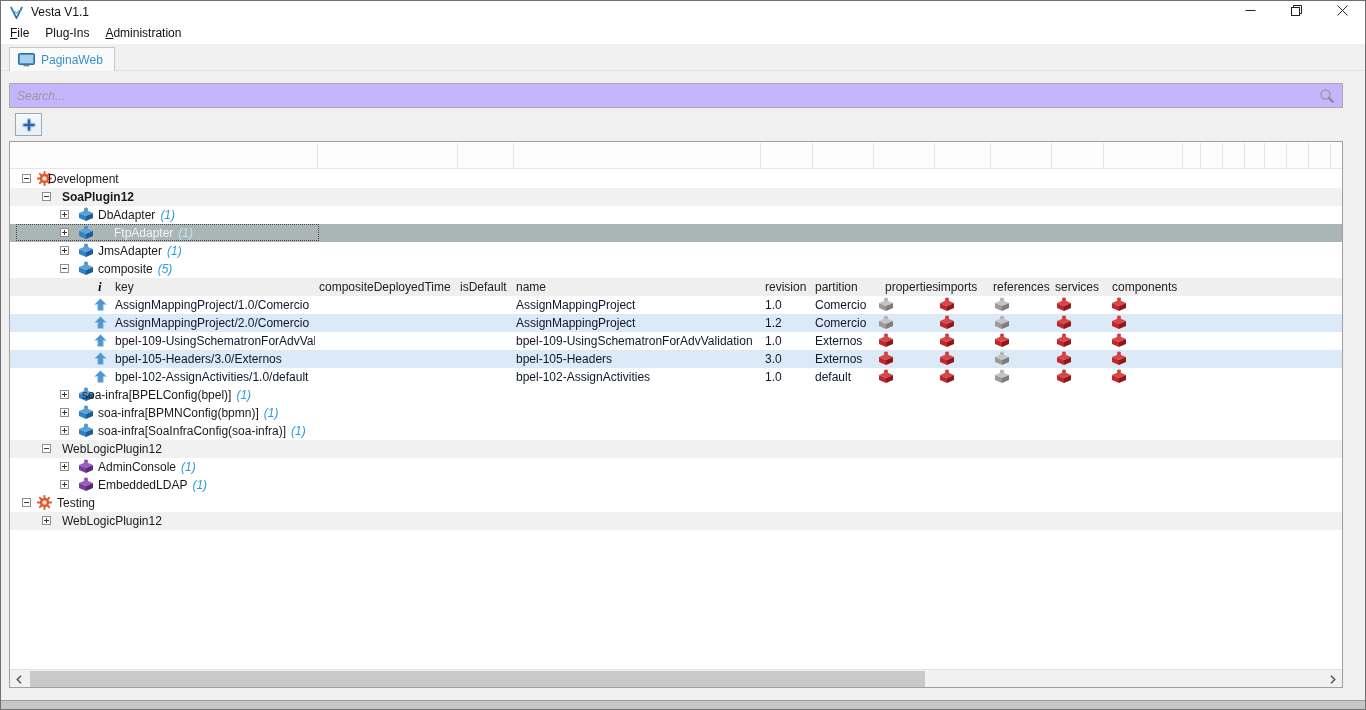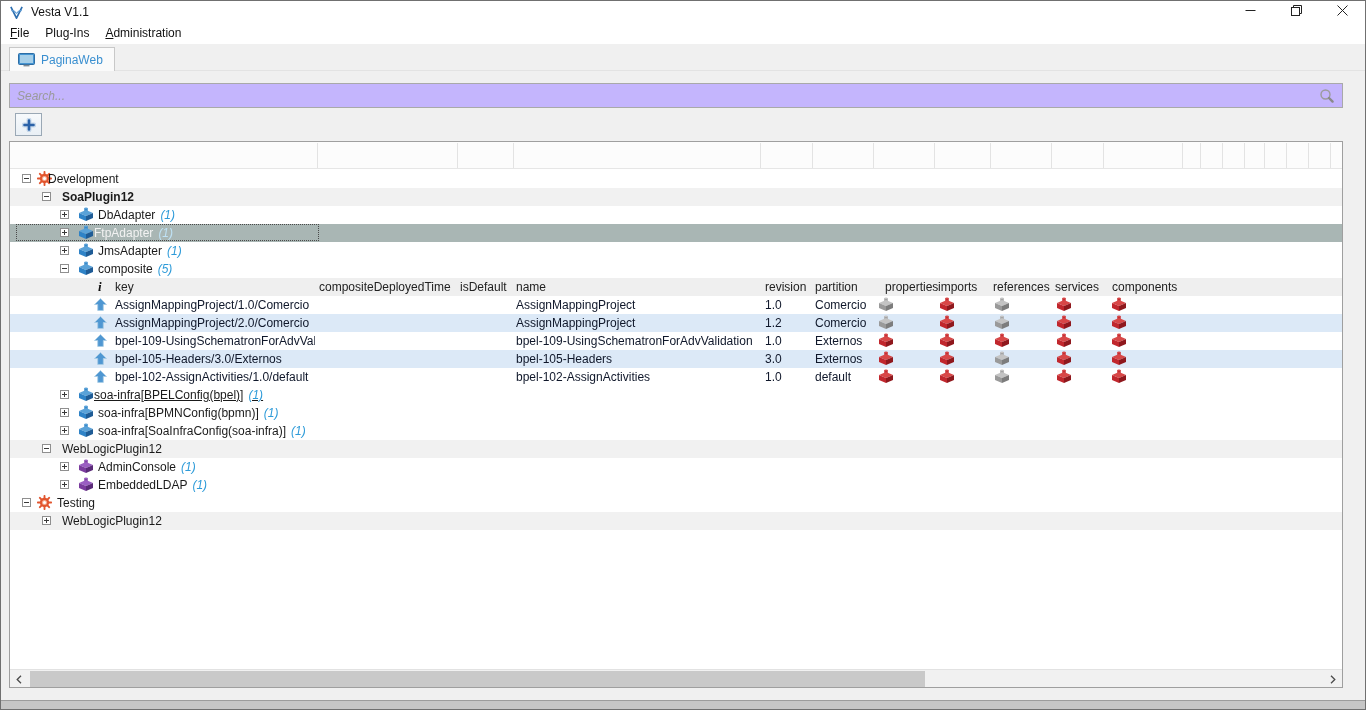--- a/index.html
+++ b/index.html
@@ -223,21 +223,21 @@
     <line x1="2" y1="4.5" x2="7" y2="4.5" stroke="#3a3a3a"></line>
                 <line x1="4.5" y1="2" x2="4.5" y2="7" stroke="#3a3a3a"></line>
               </svg></span>
             <span class="node-icon" style="left: 68px;"><svg width="16" height="15" viewBox="0 0 16 15">
     <rect x="6.3" y="1.2" width="3.4" height="3.4" fill="#2f83c7"></rect>
     <ellipse cx="8" cy="1.4" rx="1.8" ry="0.85" fill="#5aa2d8"></ellipse>
     <polygon points="1,6 8,3 15,6 8,9" fill="#5aa2d8"></polygon>
     <polygon points="1,6 8,9 8,14 1,11" fill="#2f83c7"></polygon>
     <polygon points="15,6 8,9 8,14 15,11" fill="#1f5c96"></polygon>
   </svg></span>
-            <span class="node-text" style="left: 84px;">
+            <span class="node-text" style="left: 104px;">
               <span class="node-label">FtpAdapter</span>
               <span class="node-count">(1)</span>
             </span>
             <span class="focus-rect"></span>
           </div>
           <div class="row">
             <span class="exp" style="left: 50px;"><svg width="9" height="9" viewBox="0 0 9 9">
     <rect x="0.5" y="0.5" width="8" height="8" fill="#fff" stroke="#8f8f8f"></rect>
     <line x1="2" y1="4.5" x2="7" y2="4.5" stroke="#3a3a3a"></line>
                 <line x1="4.5" y1="2" x2="4.5" y2="7" stroke="#3a3a3a"></line>
@@ -511,21 +511,21 @@
     <line x1="2" y1="4.5" x2="7" y2="4.5" stroke="#3a3a3a"></line>
                 <line x1="4.5" y1="2" x2="4.5" y2="7" stroke="#3a3a3a"></line>
               </svg></span>
             <span class="node-icon" style="left: 68px;"><svg width="16" height="15" viewBox="0 0 16 15">
     <rect x="6.3" y="1.2" width="3.4" height="3.4" fill="#2f83c7"></rect>
     <ellipse cx="8" cy="1.4" rx="1.8" ry="0.85" fill="#5aa2d8"></ellipse>
     <polygon points="1,6 8,3 15,6 8,9" fill="#5aa2d8"></polygon>
     <polygon points="1,6 8,9 8,14 1,11" fill="#2f83c7"></polygon>
     <polygon points="15,6 8,9 8,14 15,11" fill="#1f5c96"></polygon>
   </svg></span>
-            <span class="node-text" style="left: 84px; text-decoration: underline;">
+            <span class="node-text" style="left: 72px;">
               <span class="node-label">soa-infra[BPELConfig(bpel)]</span>
               <span class="node-count">(1)</span>
             </span>
           </div>
           <div class="row">
             <span class="exp" style="left: 50px;"><svg width="9" height="9" viewBox="0 0 9 9">
     <rect x="0.5" y="0.5" width="8" height="8" fill="#fff" stroke="#8f8f8f"></rect>
     <line x1="2" y1="4.5" x2="7" y2="4.5" stroke="#3a3a3a"></line>
                 <line x1="4.5" y1="2" x2="4.5" y2="7" stroke="#3a3a3a"></line>
               </svg></span>

